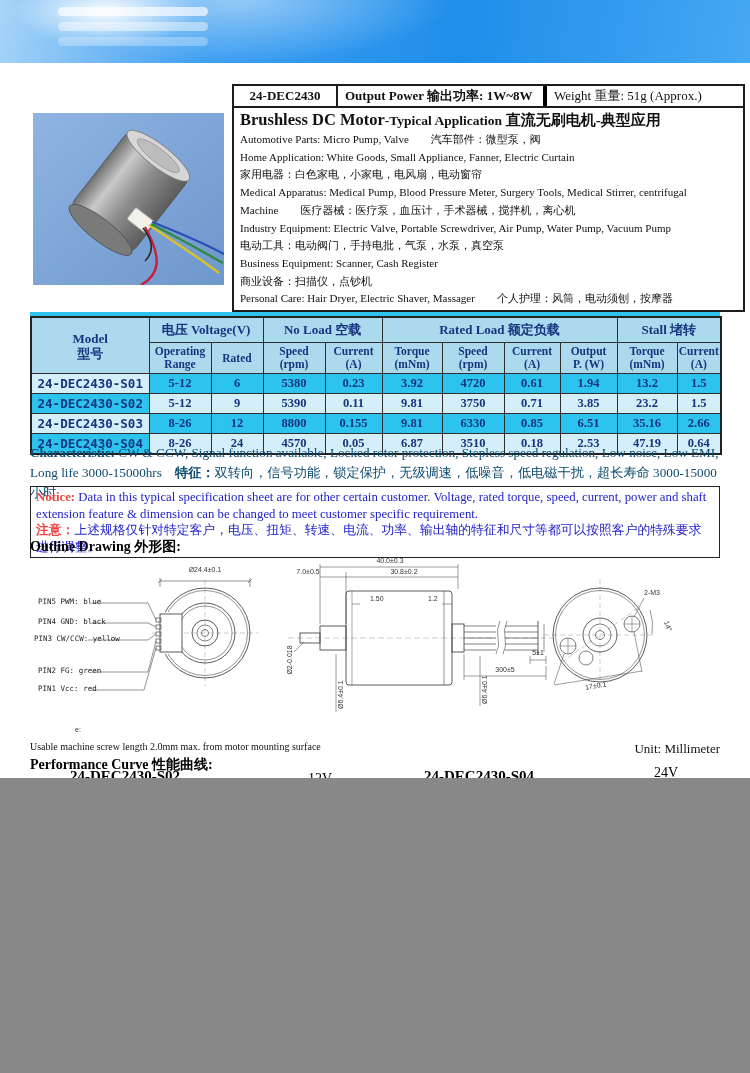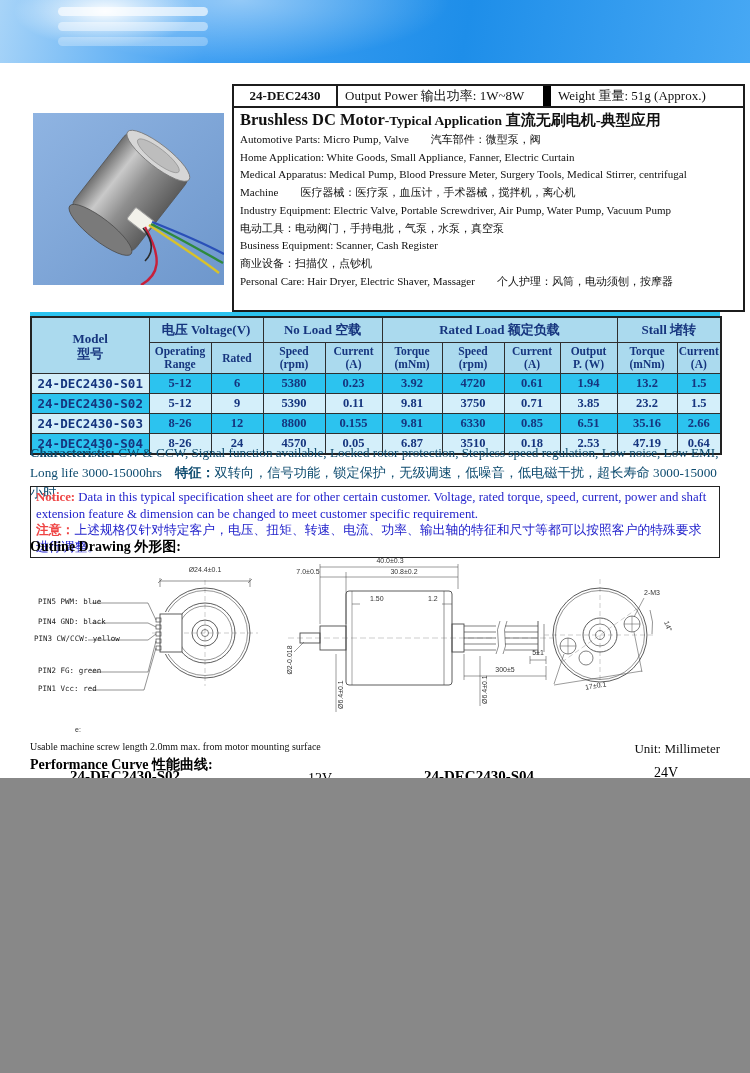--- a/index.html
+++ b/index.html
@@ -16,21 +16,21 @@
   .banner-glint{position:absolute;left:58px;top:7px;width:150px;height:9px;border-radius:5px;
     background:rgba(255,255,255,.65);box-shadow:0 15px 0 rgba(255,255,255,.45), 0 30px 0 rgba(255,255,255,.28);}
   .footer-line{left:0;top:1036px;width:750px;height:4px;background:#eaf3fa;}
   .footer-bar{left:0;top:1045px;width:750px;height:28px;background:#7cc3f3;}
   .footer-accent{left:696px;top:1045px;width:54px;height:28px;background:#1e90ee;}
 
   
   .spec-top{left:232px;top:84px;width:513px;height:24px;display:flex;box-sizing:border-box;
     border:2px solid #1c1c1c;font-size:13px;align-items:stretch;}
   .spec-top .c1{width:102px;border-right:2px solid #1c1c1c;font-weight:bold;display:flex;align-items:center;justify-content:center;}
-  .spec-top .c2{width:198px;border-right:8px solid #000000;display:flex;align-items:center;padding-left:7px;}
+  .spec-top .c2{width:198px;border-right:4px solid #000000;display:flex;align-items:center;padding-left:7px;font-weight:bold;}
   .spec-top .c3{flex:1;display:flex;align-items:center;padding-left:7px;}
   .app-block{left:232px;top:108px;width:513px;height:204px;box-sizing:border-box;
     border:2px solid #1c1c1c;border-top:none;padding:1px 5px 0 6px;}
   .app-title{line-height:21px;white-space:nowrap;}
   .app-title .t-en{font-size:16.5px;font-weight:bold;}
   .app-title .t-sub{font-size:13.5px;font-weight:bold;}
   .app-title .t-zh{font-size:15px;font-weight:bold;}
   .app-line{font-size:11px;line-height:17.7px;white-space:nowrap;}
 
   
@@ -88,20 +88,21 @@
     <div class="c3">Weight  重量: 51g (Approx.)</div>
   </div>
 
   <div class="abs app-block">
     <div class="app-title">
       <span class="t-en">Brushless DC Motor</span><span class="t-sub">-Typical Application</span><span class="t-zh"> 直流无刷电机-典型应用</span>
     </div>
     <div>
         <div class="app-line">Automotive Parts: Micro Pump, Valve　　汽车部件：微型泵，阀</div>
         <div class="app-line">Home Application: White Goods, Small Appliance, Fanner, Electric Curtain</div>
+        <div class="app-line">家用电器：白色家电，小家电，电风扇，电动窗帘</div>
         <div class="app-line">Medical Apparatus: Medical Pump, Blood Pressure Meter, Surgery Tools, Medical Stirrer, centrifugal</div>
         <div class="app-line">Machine　　医疗器械：医疗泵，血压计，手术器械，搅拌机，离心机</div>
         <div class="app-line">Industry Equipment: Electric Valve, Portable Screwdriver, Air Pump, Water Pump, Vacuum Pump</div>
         <div class="app-line">电动工具：电动阀门，手持电批，气泵，水泵，真空泵</div>
         <div class="app-line">Business Equipment: Scanner, Cash Register</div>
         <div class="app-line">商业设备：扫描仪，点钞机</div>
         <div class="app-line">Personal Care: Hair Dryer, Electric Shaver, Massager　　个人护理：风筒，电动须刨，按摩器</div>
       </div>
   </div>
 

